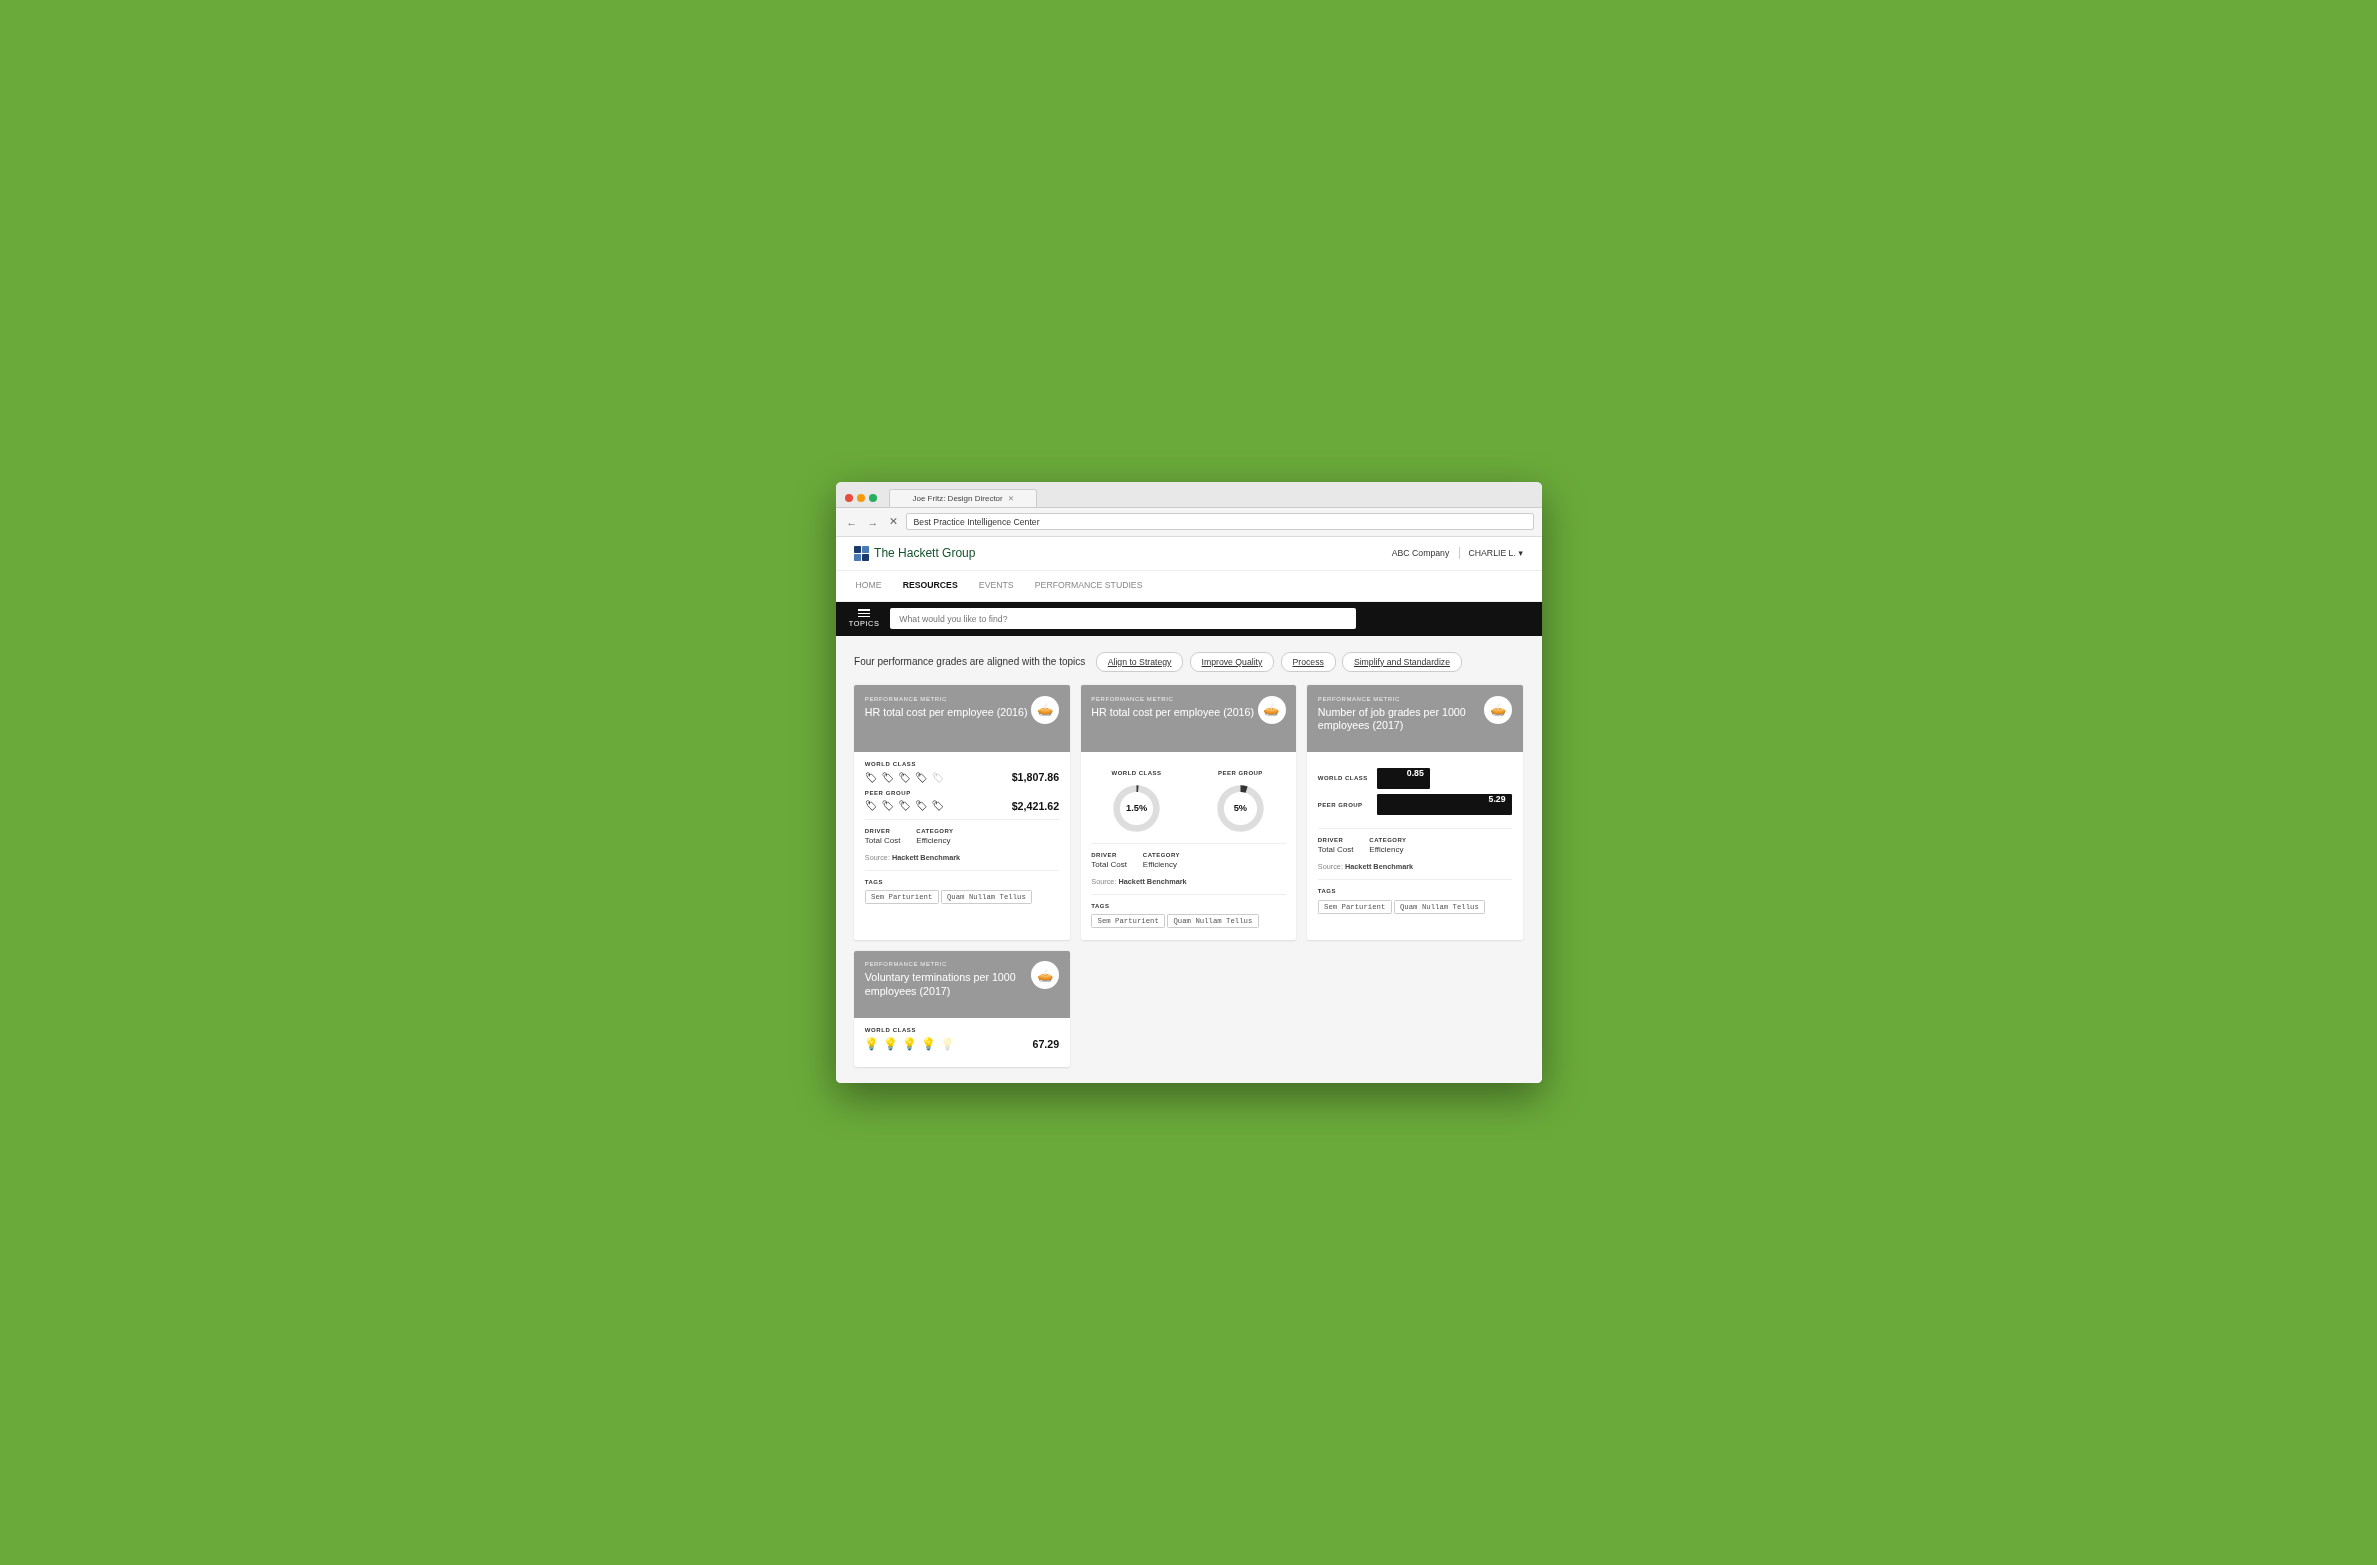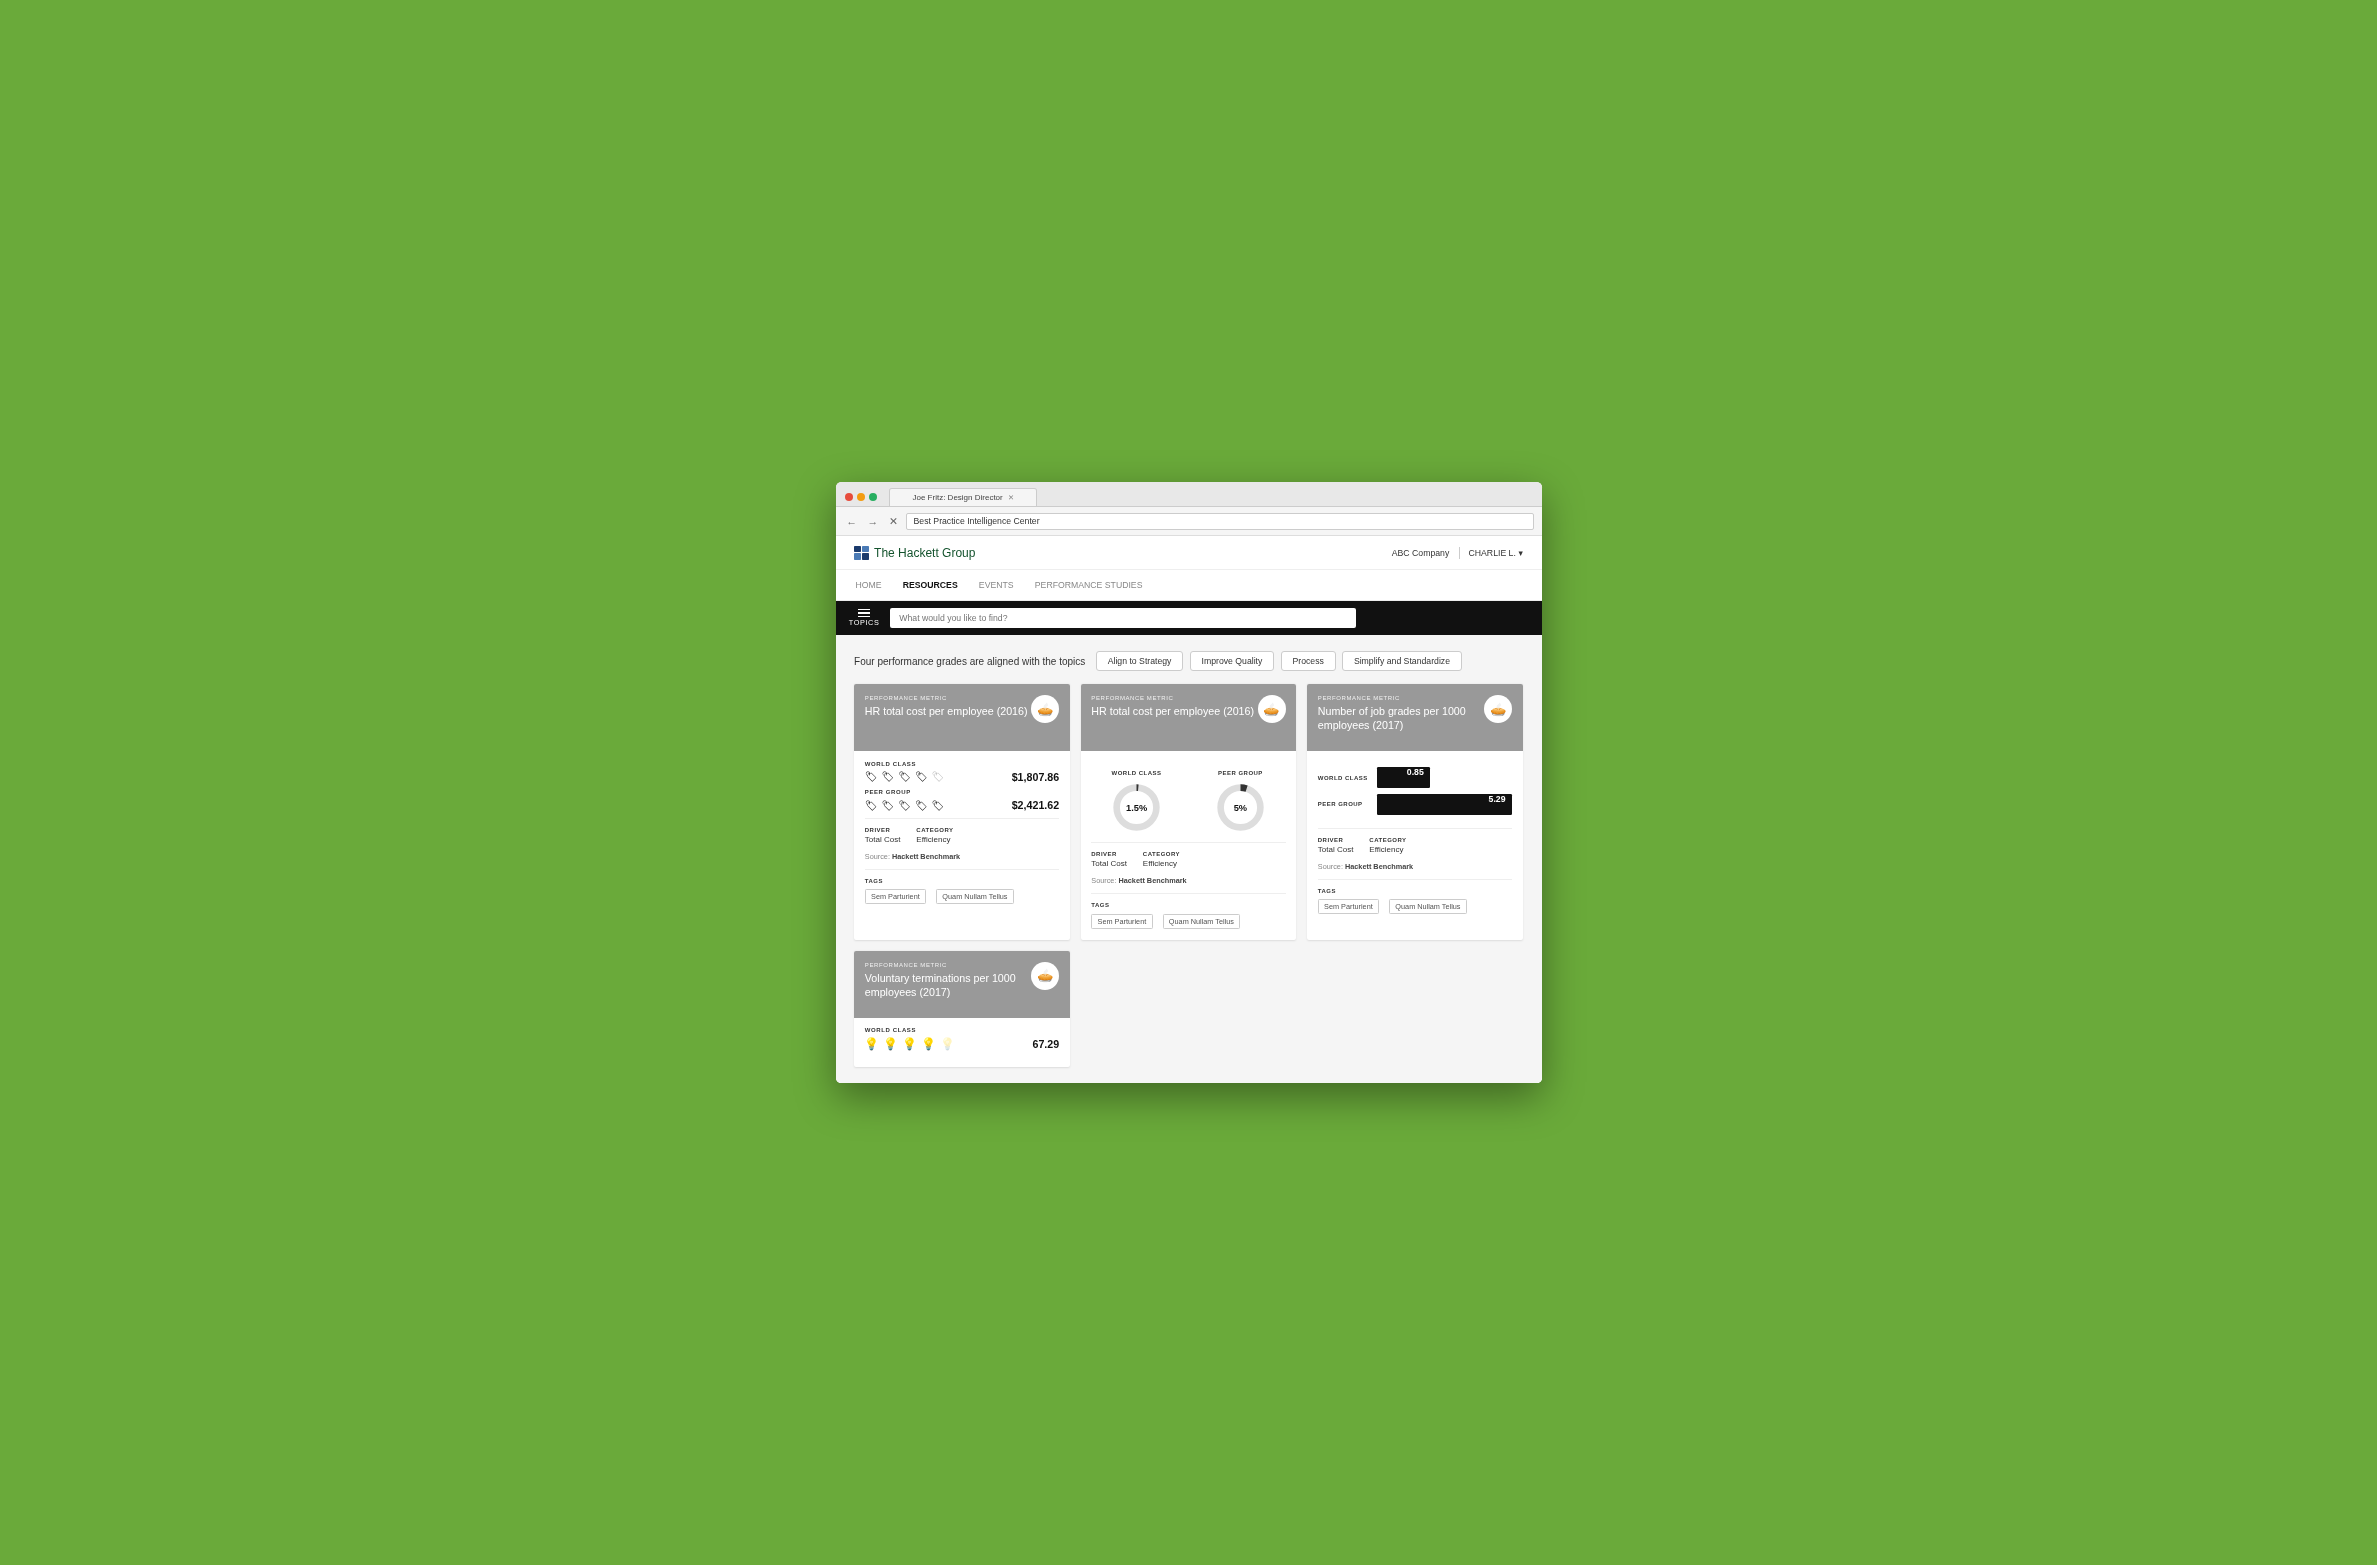--- a/index.html
+++ b/index.html
@@ -220,25 +220,26 @@
       flex-wrap: wrap;
     }
     .filter-label {
       font-size: 10px;
       color: #333;
       margin-right: 4px;
     }
     .filter-btn {
       background: white;
       border: 0.7px solid #ccc;
-      border-radius: 3px;
+      border-radius: 9px;
       padding: 4px 10.7px;
       font-size: 8.7px;
       color: #333;
       cursor: pointer;
+      text-decoration: underline;
     }
 
     
     .cards-grid {
       display: grid;
       grid-template-columns: repeat(3, 1fr);
       gap: 10.7px;
     }
     .card {
       background: white;
@@ -419,22 +420,23 @@
     }
     .tags-label {
       font-size: 6px;
       letter-spacing: 0.08em;
       font-weight: 700;
       color: #333;
       margin-bottom: 5.3px;
     }
     .tags-row {
       display: flex;
-      gap: 10px;
+      gap: 2px;
       flex-wrap: wrap;
+      font-family: Liberation Mono, monospace;
     }
     .tag {
       border: 0.7px solid #ccc;
       border-radius: 1.3px;
       padding: 2px 5.3px;
       font-size: 7.3px;
       color: #555;
       cursor: pointer;
     }
   </style>

